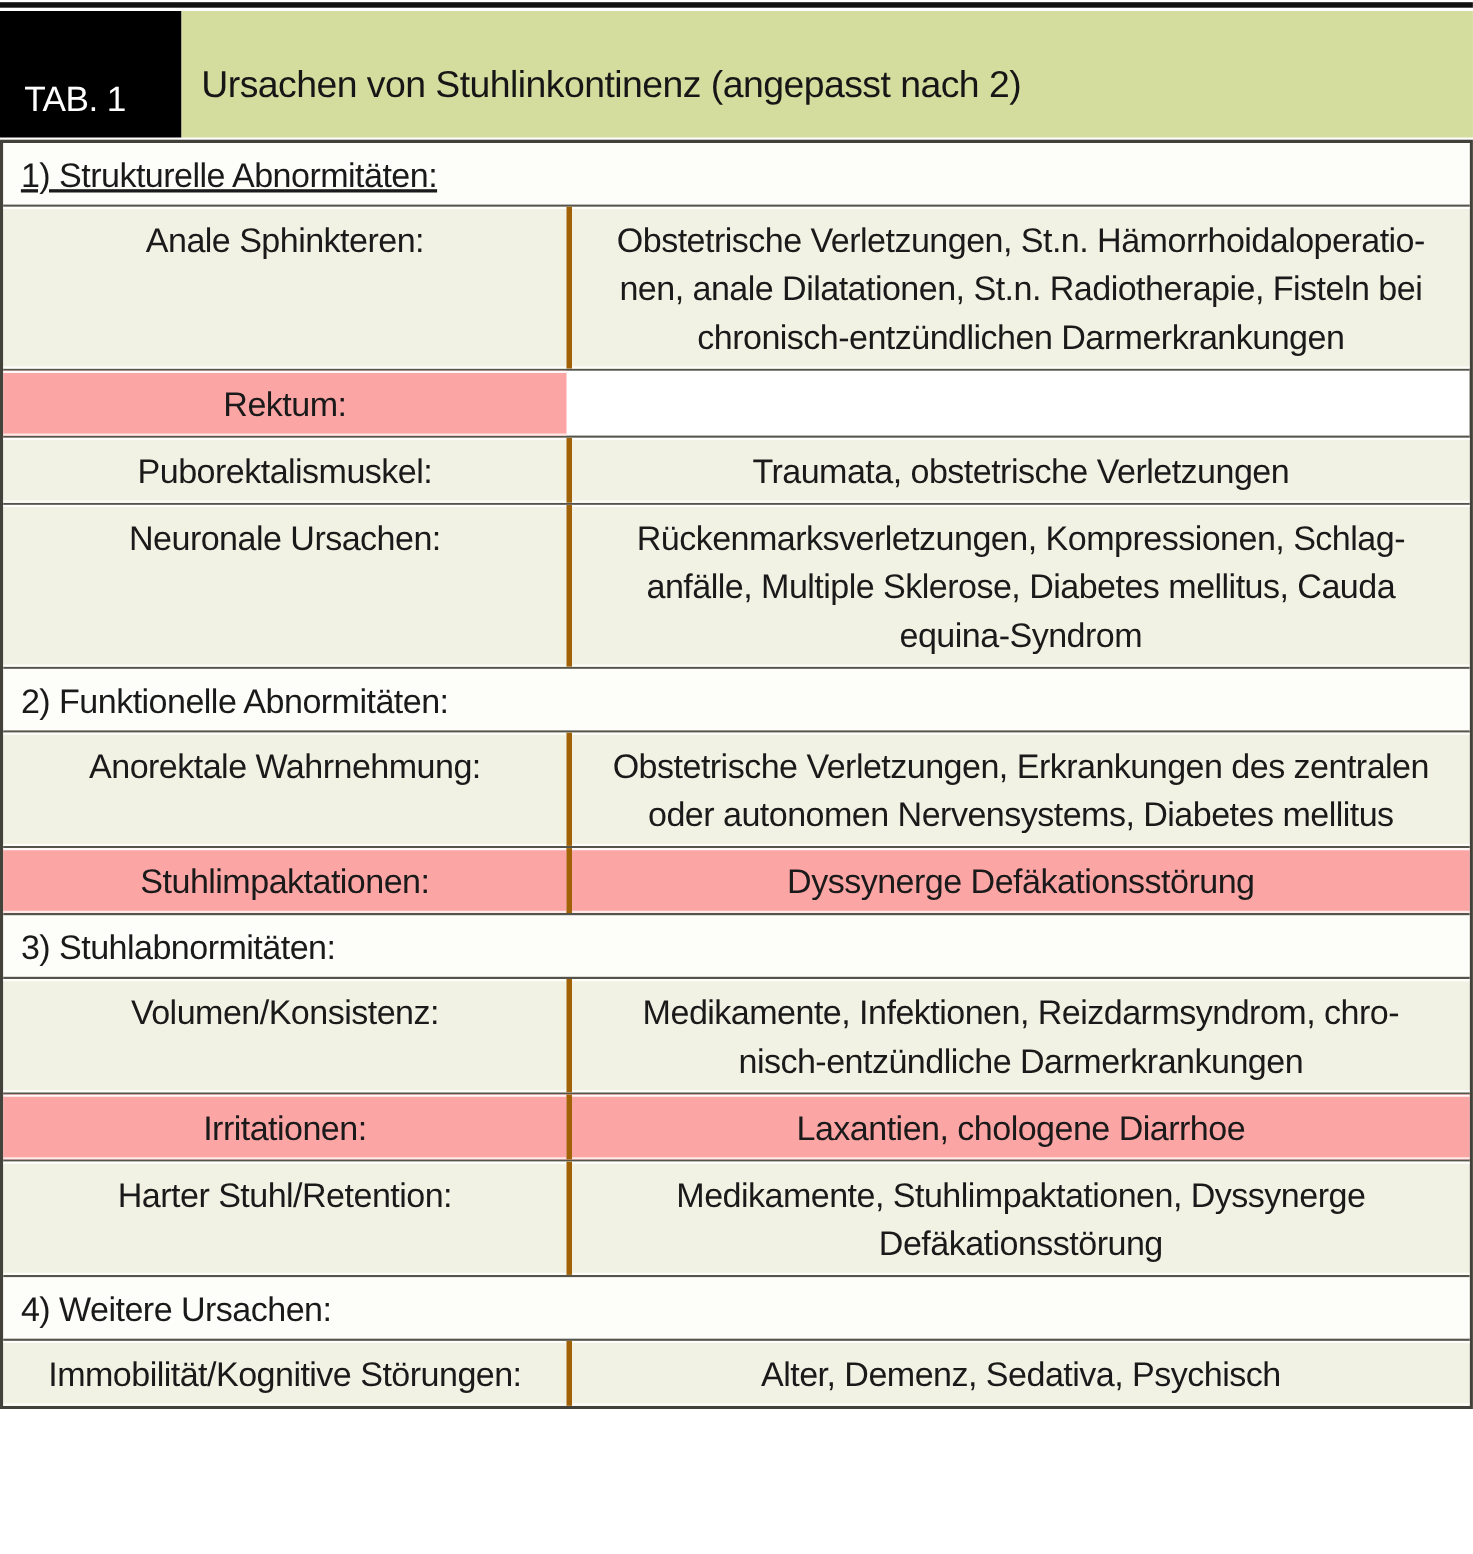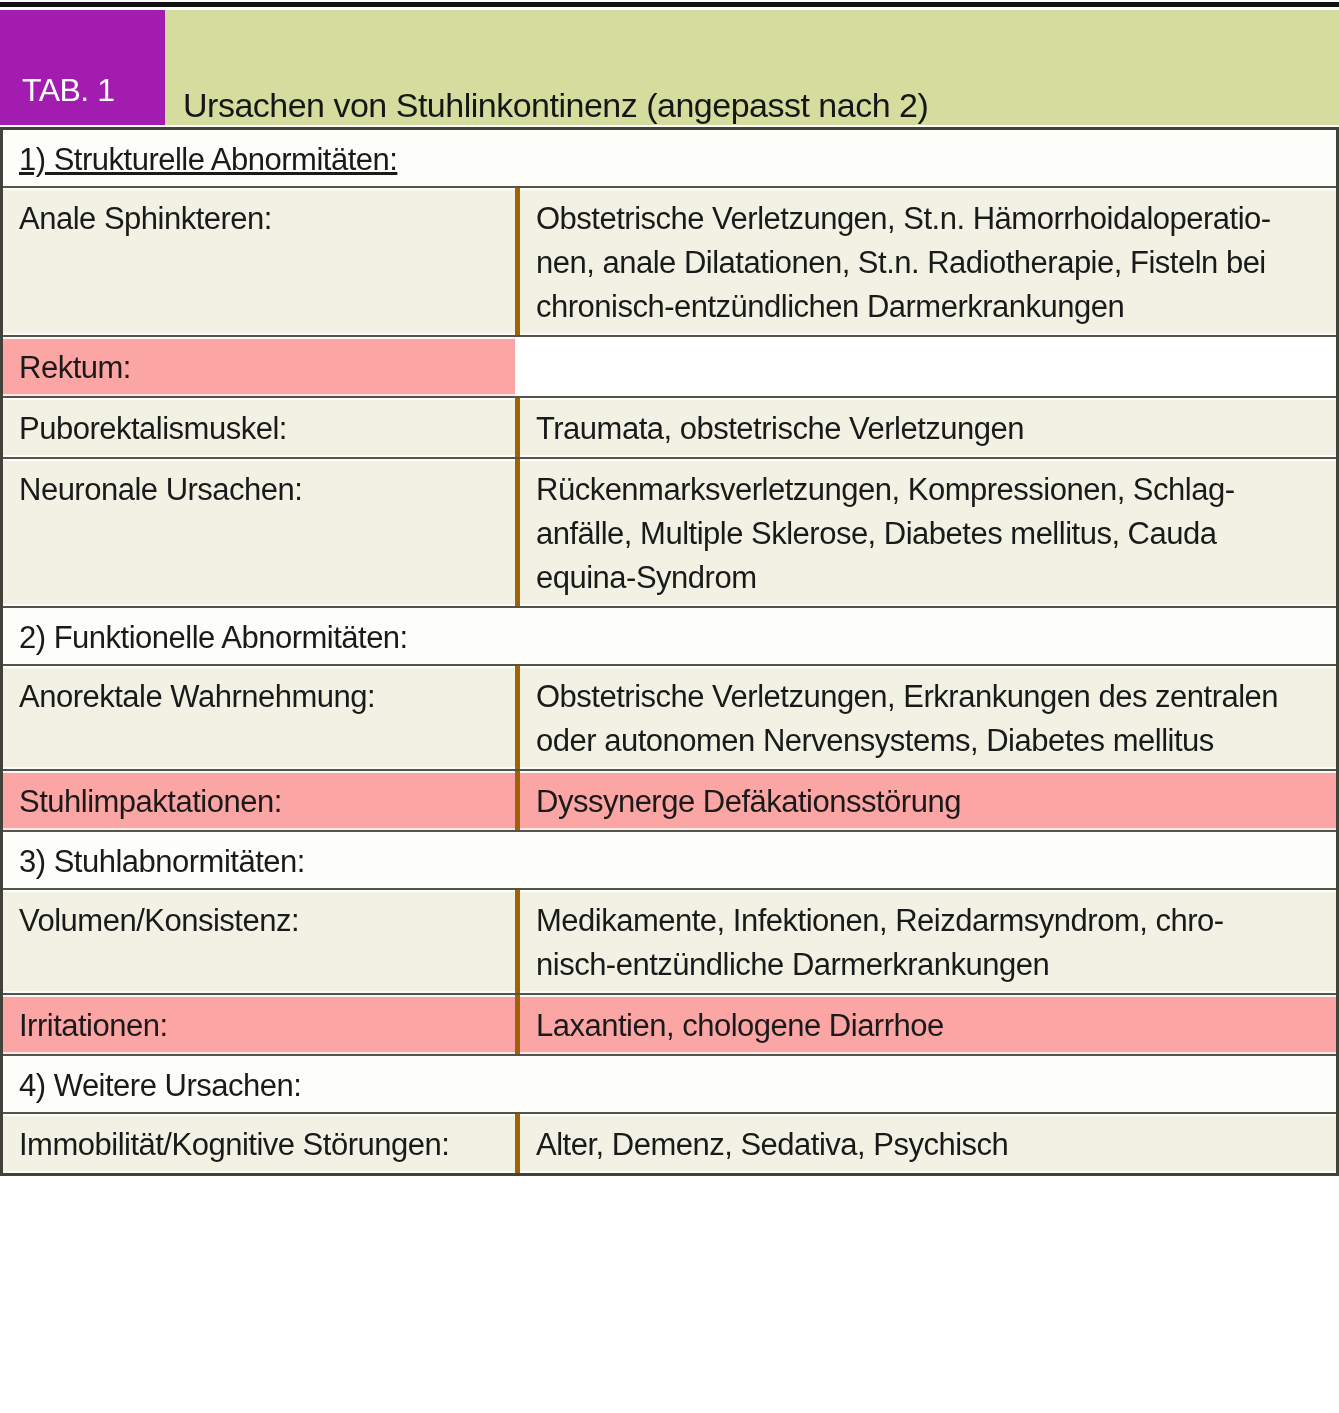--- a/index.html
+++ b/index.html
@@ -10,42 +10,42 @@
     color: #1a1a1a;
   }
   .page { width: 1339px; padding-top: 2px; }
 
   .top-rule { height: 5px; background: #121212; margin-bottom: 3px; }
 
   
   .tbl-header { display: flex; height: 115px; }
   .tab-badge {
     flex: 0 0 165px;
-    background: #a21caf;
+    background: #000000;
     color: #ffffff;
     display: flex; align-items: flex-end;
     padding: 0 0 16px 22px;
     font-size: 32px; letter-spacing: -0.5px;
   }
   .title-band {
     flex: 1 1 auto;
     background: #D4DC9E;
     display: flex; align-items: flex-end;
-    padding: 0 10px 0 18px;
+    padding: 0 10px 28px 18px;
     font-size: 34px; letter-spacing: -0.5px;
     color: #161616;
   }
 
   
   .causes-table {
     margin-top: 2px;
     border: 3px solid #42423a;
     background: #ffffff;
   }
-  .row { display: flex; border-top: 2px solid #54544b; }
+  .row { display: flex; border-top: 2px solid #54544b; text-align: center; }
   .row:first-child { border-top: none; }
 
   .section-row {
     background: #fdfdfa;
     padding: 9px 16px 5px 16px;
     line-height: 42px;
     font-size: 31px; letter-spacing: -0.5px;
     border-top: 2px solid #54544b;
   }
   .causes-table > .section-row:first-child { border-top: none; text-decoration: underline; }
@@ -114,20 +114,25 @@
 
     <div class="row">
       <div class="cell term bg-cream">Volumen/Konsistenz:</div>
       <div class="cell causes bg-cream">Medikamente, Infektionen, Reizdarmsyndrom, chro-
 nisch-entzündliche Darmerkrankungen</div>
     </div>
     <div class="row">
       <div class="cell term bg-green">Irritationen:</div>
       <div class="cell causes bg-green">Laxantien, chologene Diarrhoe</div>
     </div>
+    <div class="row">
+      <div class="cell term bg-cream">Harter Stuhl/Retention:</div>
+      <div class="cell causes bg-cream">Medikamente, Stuhlimpaktationen, Dyssynerge
+Defäkationsstörung</div>
+    </div>
 
     <div class="section-row">4) Weitere Ursachen:</div>
 
     <div class="row">
       <div class="cell term bg-cream">Immobilität/Kognitive Störungen:</div>
       <div class="cell causes bg-cream">Alter, Demenz, Sedativa, Psychisch</div>
     </div>
 
   </div>
 </div>

